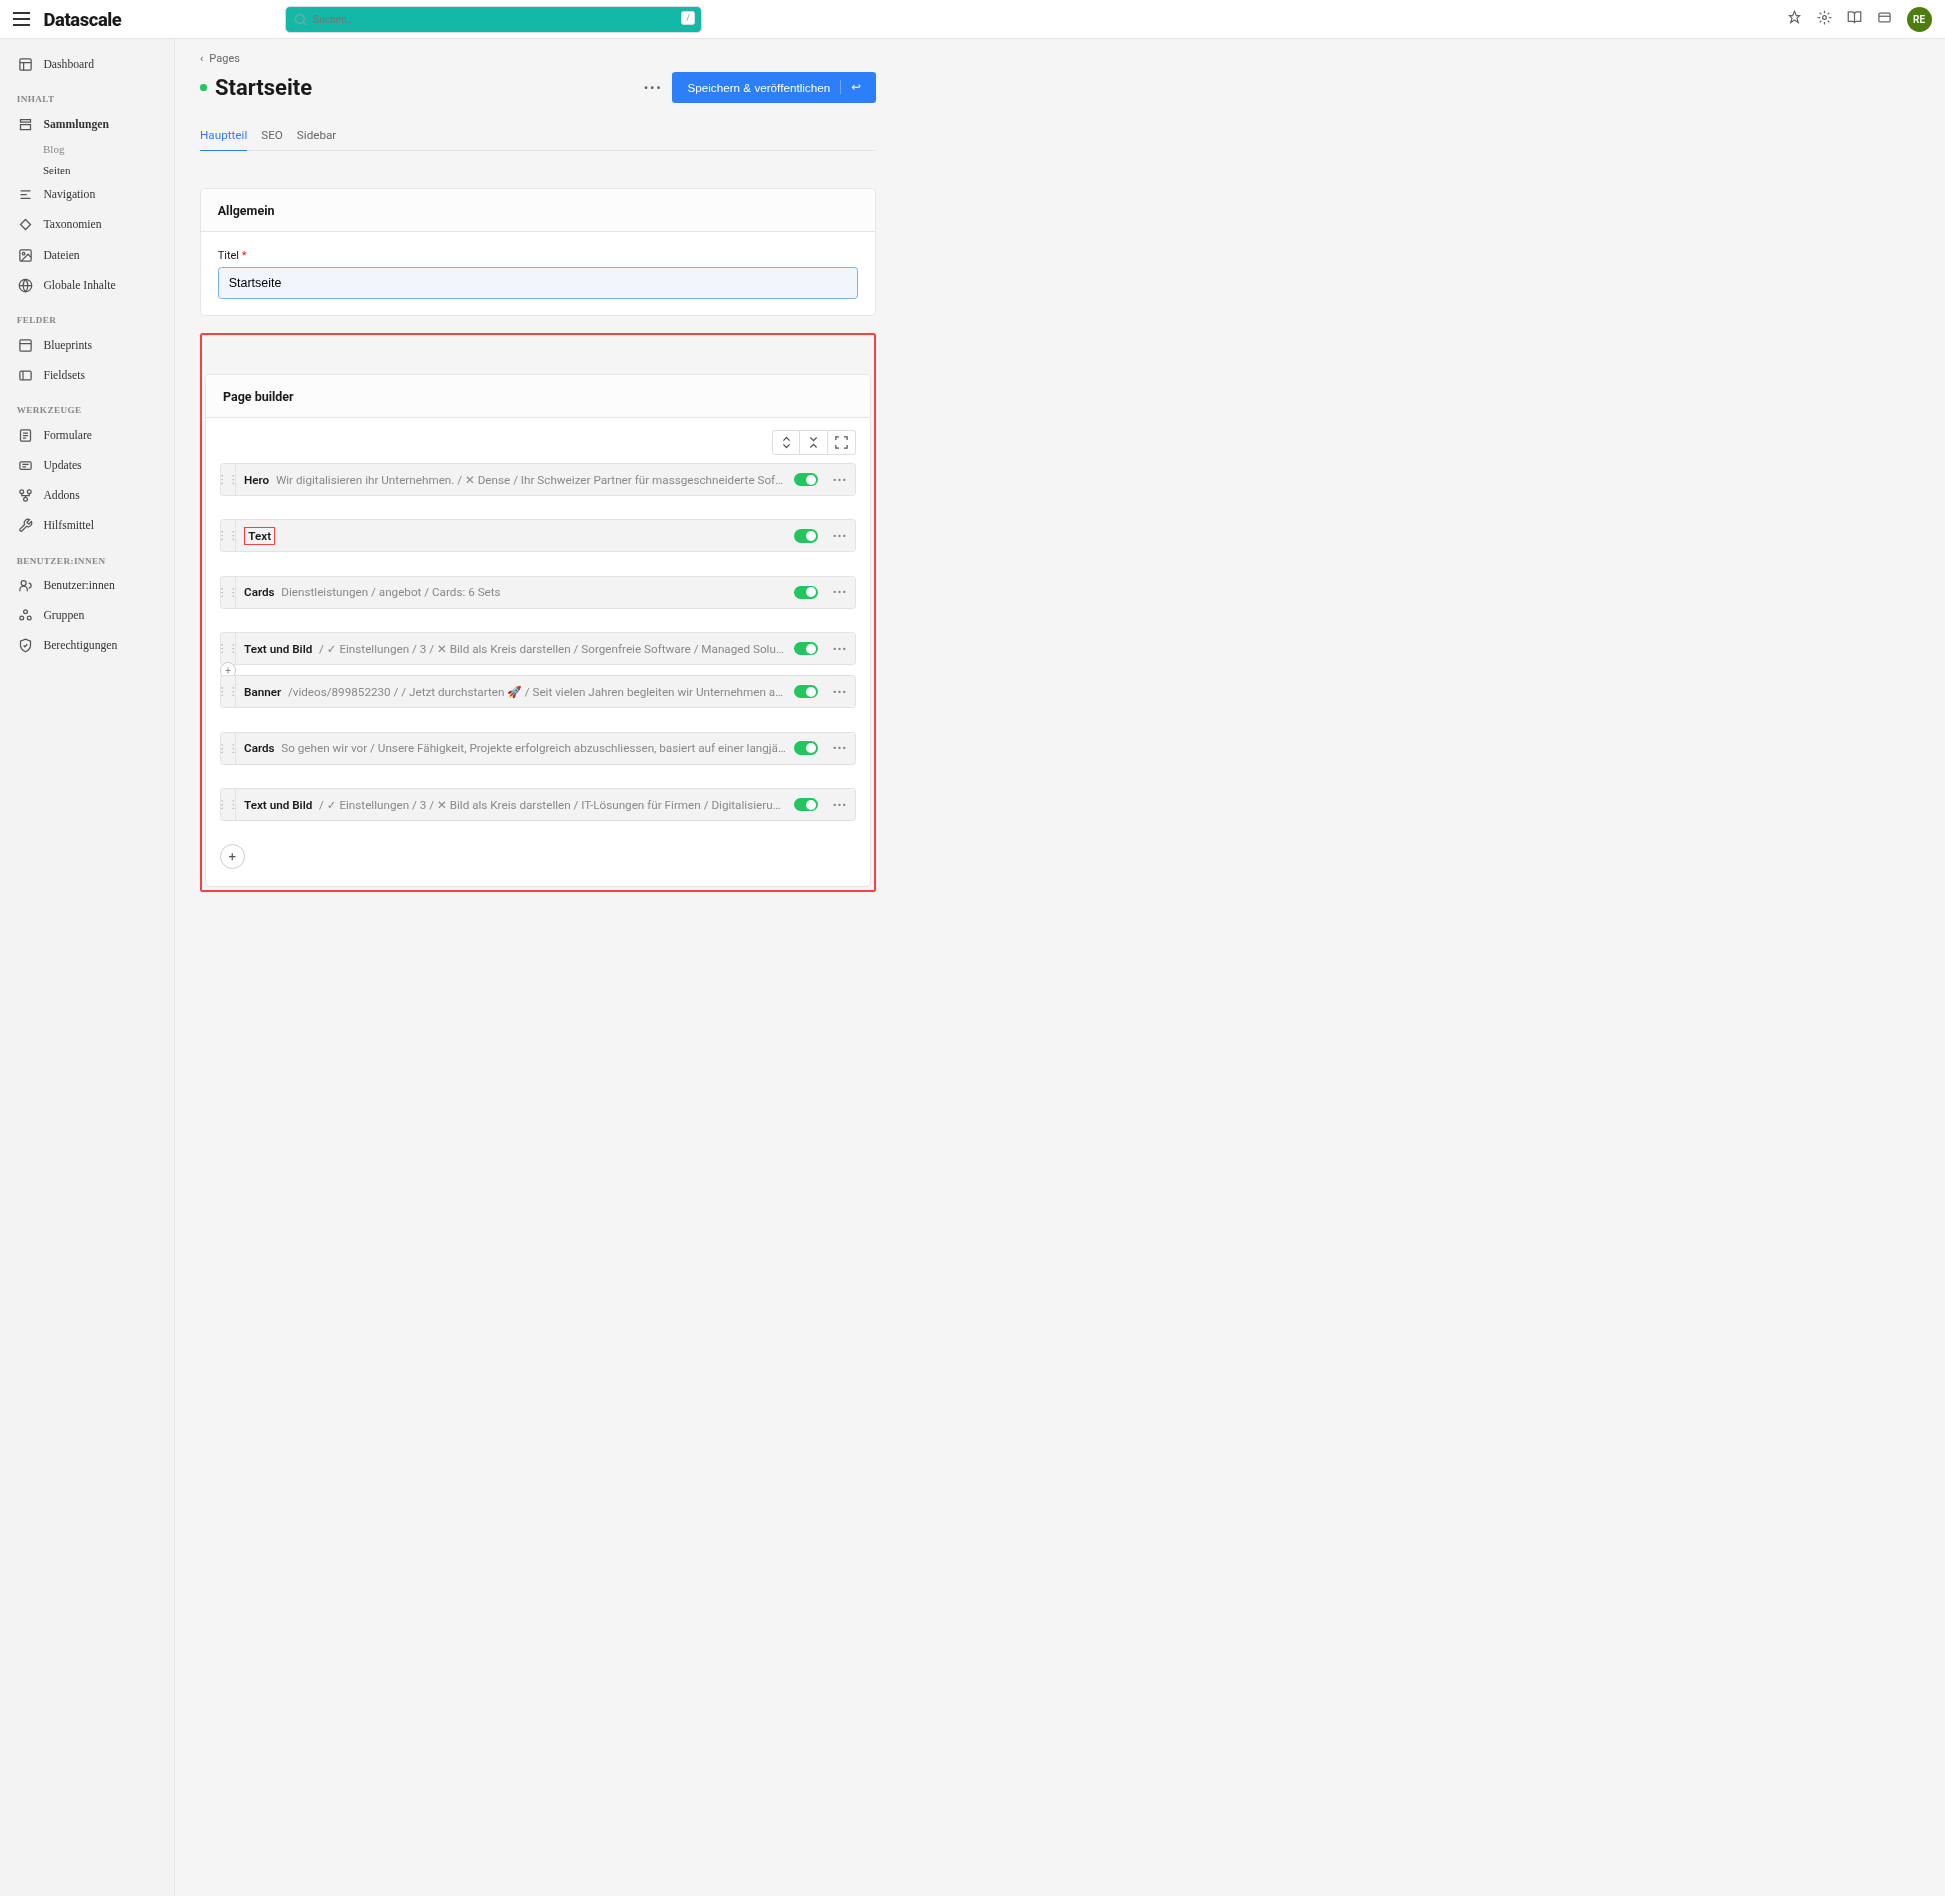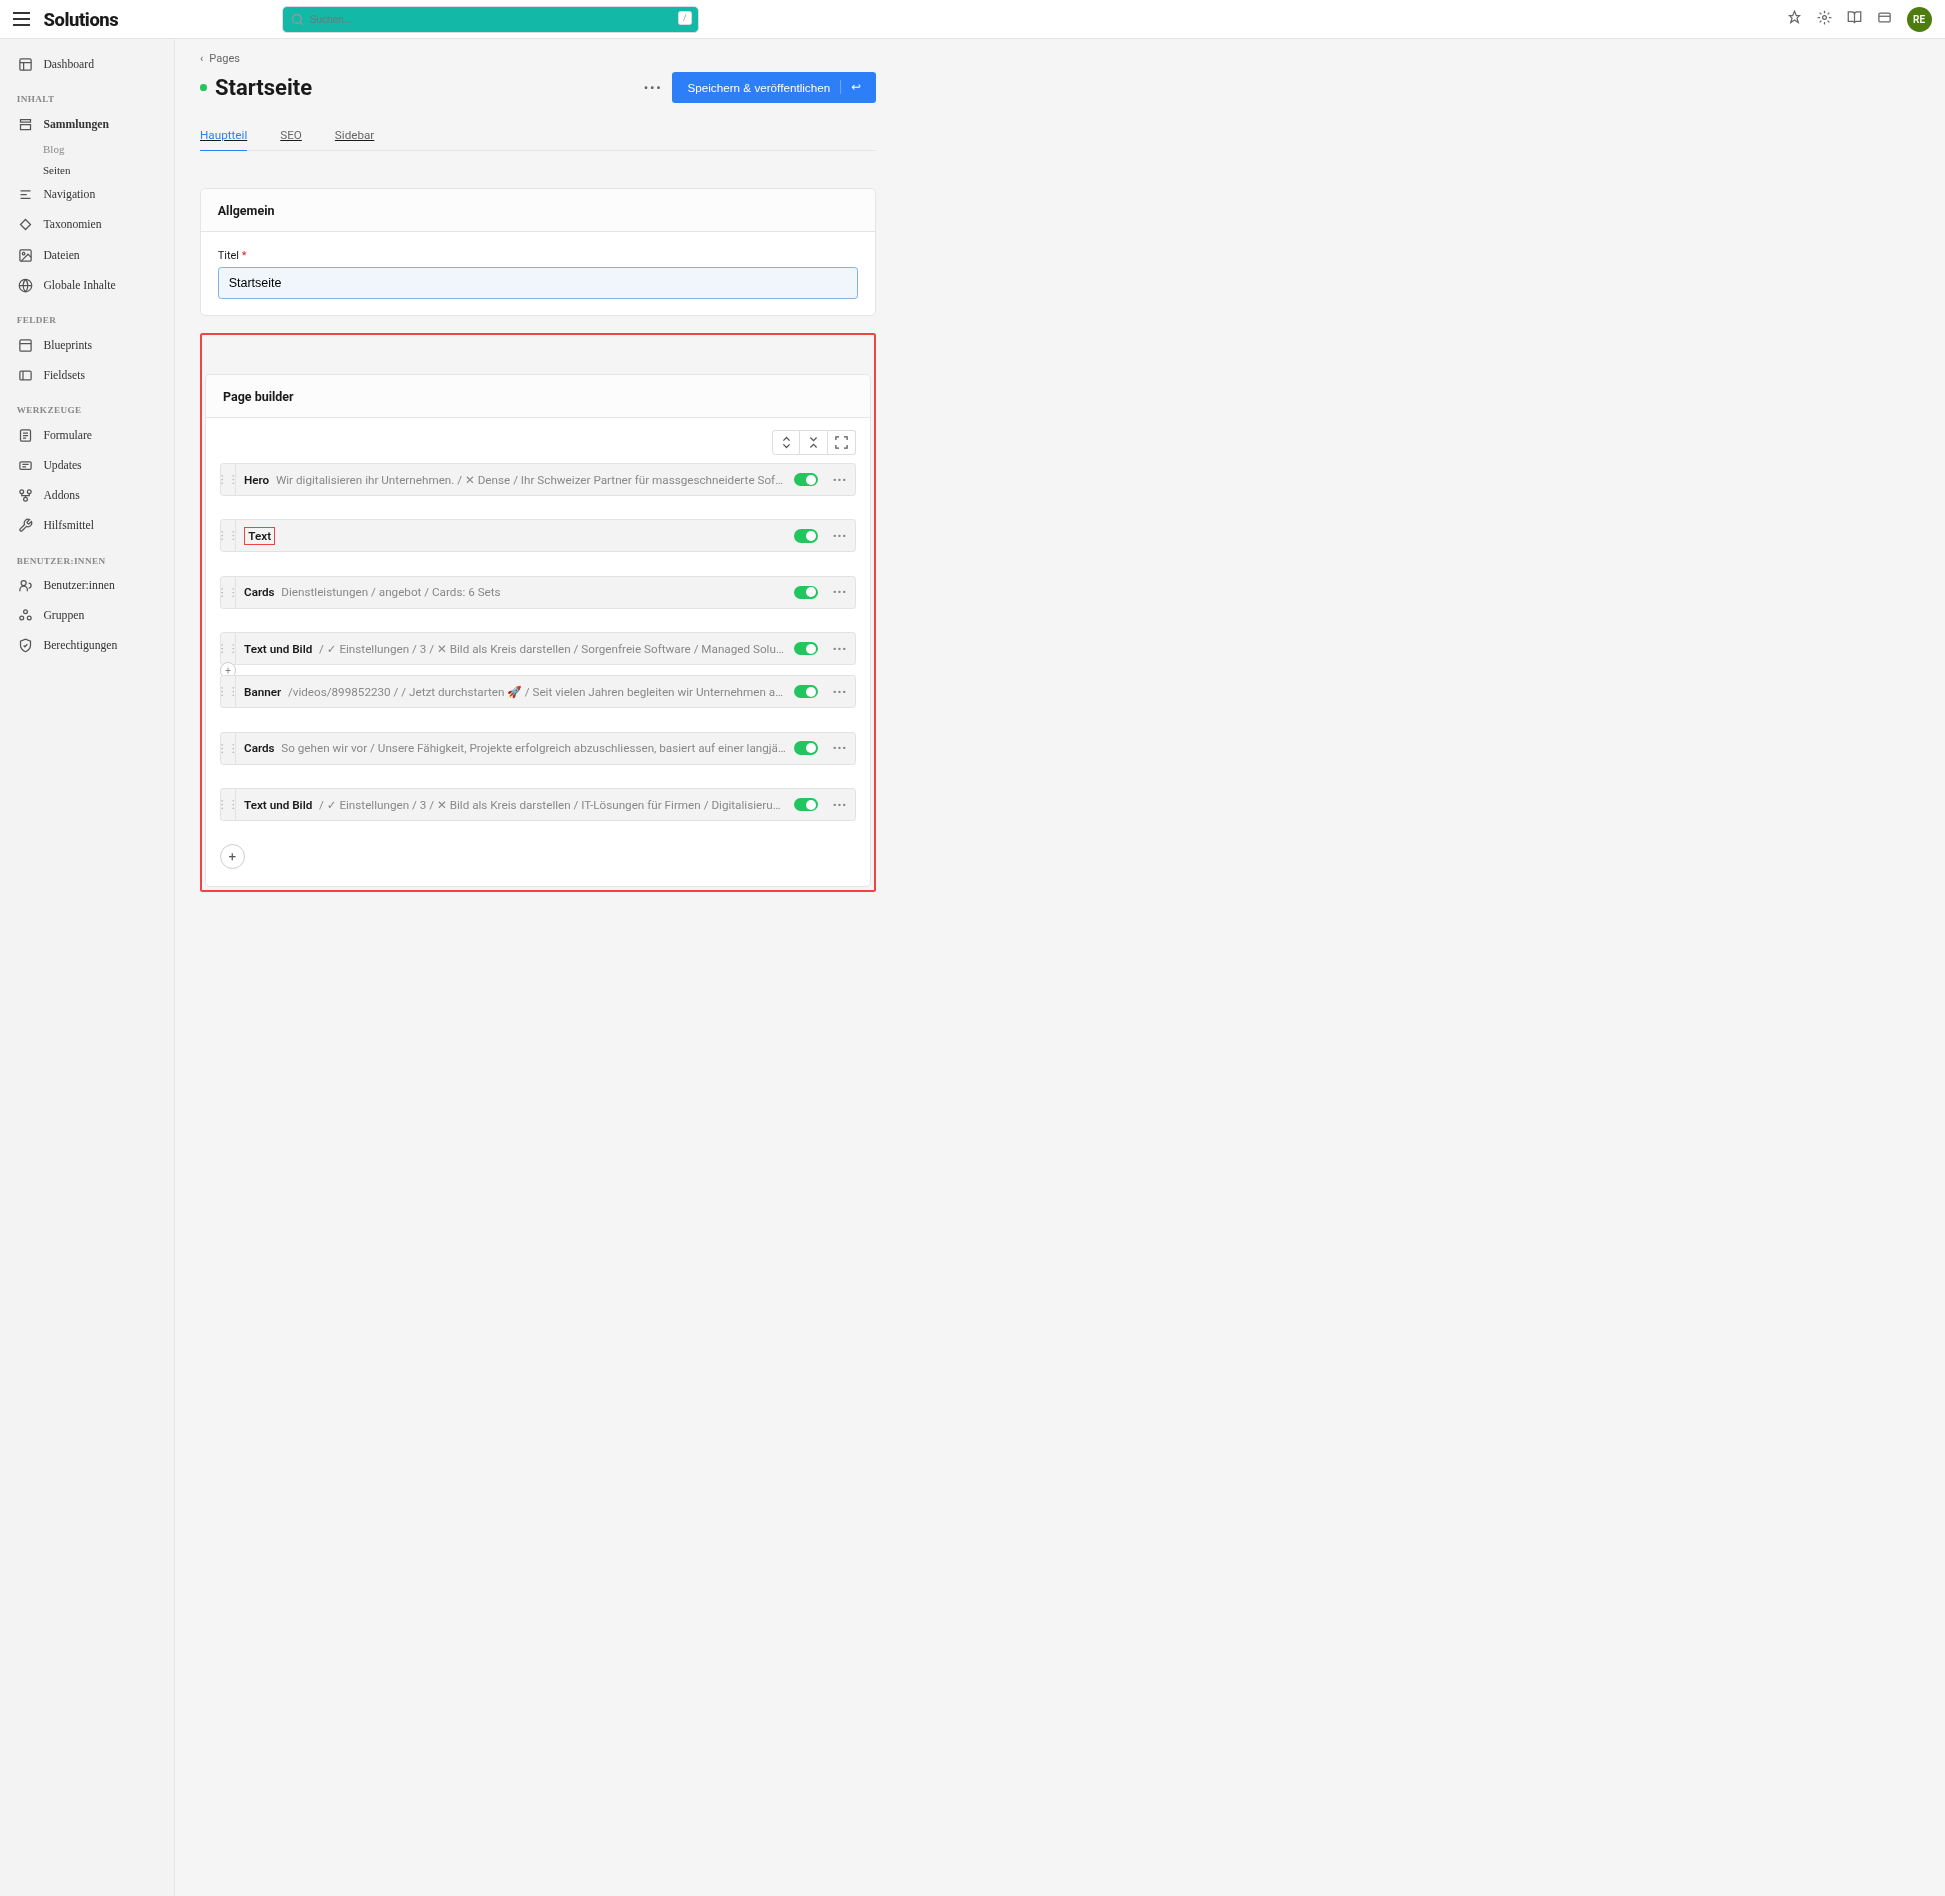--- a/index.html
+++ b/index.html
@@ -30,21 +30,21 @@
 .breadcrumb { font-size: 11px; color: #666; margin-bottom: 6.7px; }
 .breadcrumb .chev { margin-right: 3.3px; }
 .title-row { display: flex; align-items: center; justify-content: space-between; margin-bottom: 16.7px; }
 .title-row h1 { font-size: 22px; font-weight: 700; display: flex; align-items: center; gap: 8.3px; }
 .title-row .dot { width: 6.7px; height: 6.7px; border-radius: 50%; background: #22c55e; }
 .title-row .right { display: flex; align-items: center; gap: 10px; }
 .title-row .more { color: #666; cursor: pointer; font-size: 13.4px; letter-spacing: 1.7px; }
 .btn-primary { background: #2d7ff9; color: #fff; border: none; border-radius: 3.3px; padding: 8.3px 15px; font-size: 11.7px; font-weight: 500; cursor: pointer; display: flex; align-items: center; }
 .btn-primary .arrow { border-left: 0.8px solid rgba(255,255,255,0.3); padding-left: 10px; margin-left: 10px; }
 
-.tabs { display: flex; gap: 33px; border-bottom: 0.8px solid #e5e5e5; margin-bottom: 37px; text-decoration: underline; }
+.tabs { display: flex; gap: 14px; border-bottom: 0.8px solid #e5e5e5; margin-bottom: 37px; }
 .tabs .tab { padding: 8.3px 0; cursor: pointer; color: #666; }
 .tabs .tab.active { color: #2d7ff9; border-bottom: 1.7px solid #2d7ff9; margin-bottom: -0.8px; }
 
 .card { background: #fff; border: 0.8px solid #e5e5e5; border-radius: 5px; margin-bottom: 16.7px; margin-top: 36px; }
 .card-header { padding: 13.4px 16.7px; border-bottom: 0.8px solid #e5e5e5; font-weight: 700; font-size: 12.5px; background: #fcfcfc; border-radius: 5px 5px 0 0; }
 .card-body { padding: 16.7px; }
 .form-label { display: block; margin-bottom: 5px; font-size: 11px; }
 .form-label .req { color: #dc2626; }
 .form-input { width: 100%; height: 32px; border: 1.7px solid #7db3e8; border-radius: 3.3px; padding: 0 10px; font-size: 12.5px; background: #f0f6fc; }
 
@@ -73,21 +73,21 @@
 </style>
 </head>
 <body>
 
 <div class="topbar">
   <div class="hamburger">
       <span></span>
       <span></span>
       <span></span>
     </div>
-  <div class="logo">Solutions</div>
+  <div class="logo">Datascale</div>
   <div class="search">
     <span class="icon">
       <svg viewBox="0 0 24 24" fill="none" stroke="currentColor" stroke-width="2">
           <circle cx="11" cy="11" r="7"></circle>
           <path d="m21 21-4.3-4.3"></path>
         </svg>
     </span>
     <input type="text" placeholder="Suchen..." style="">
     <span class="kbd">/</span>
   </div>

